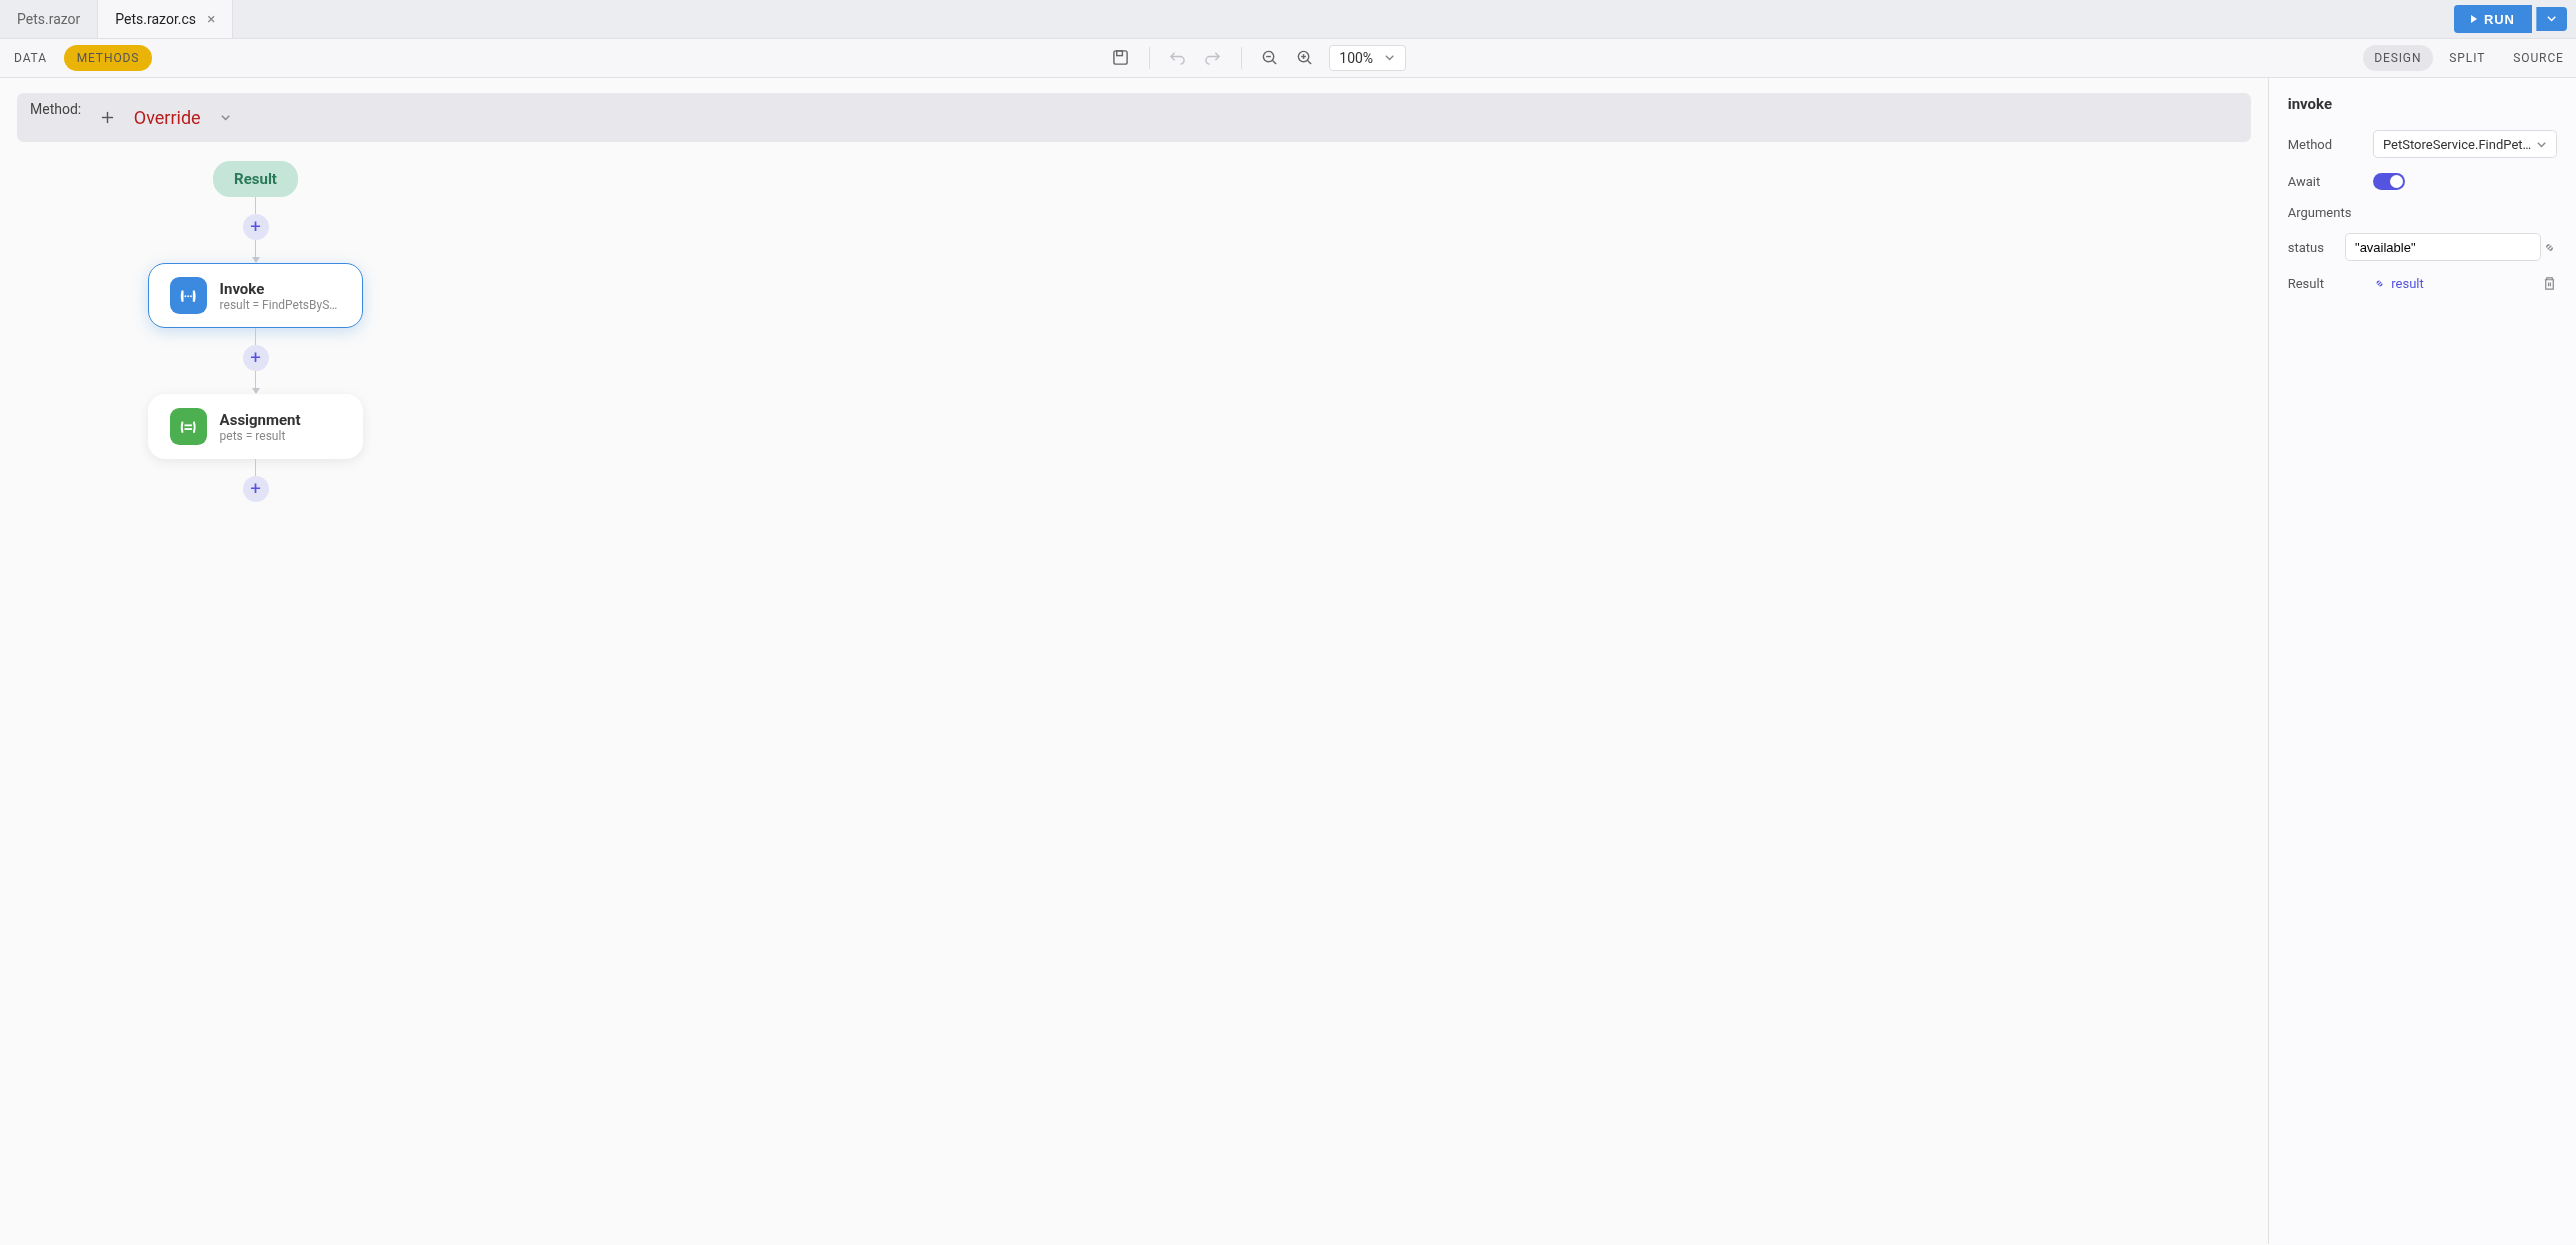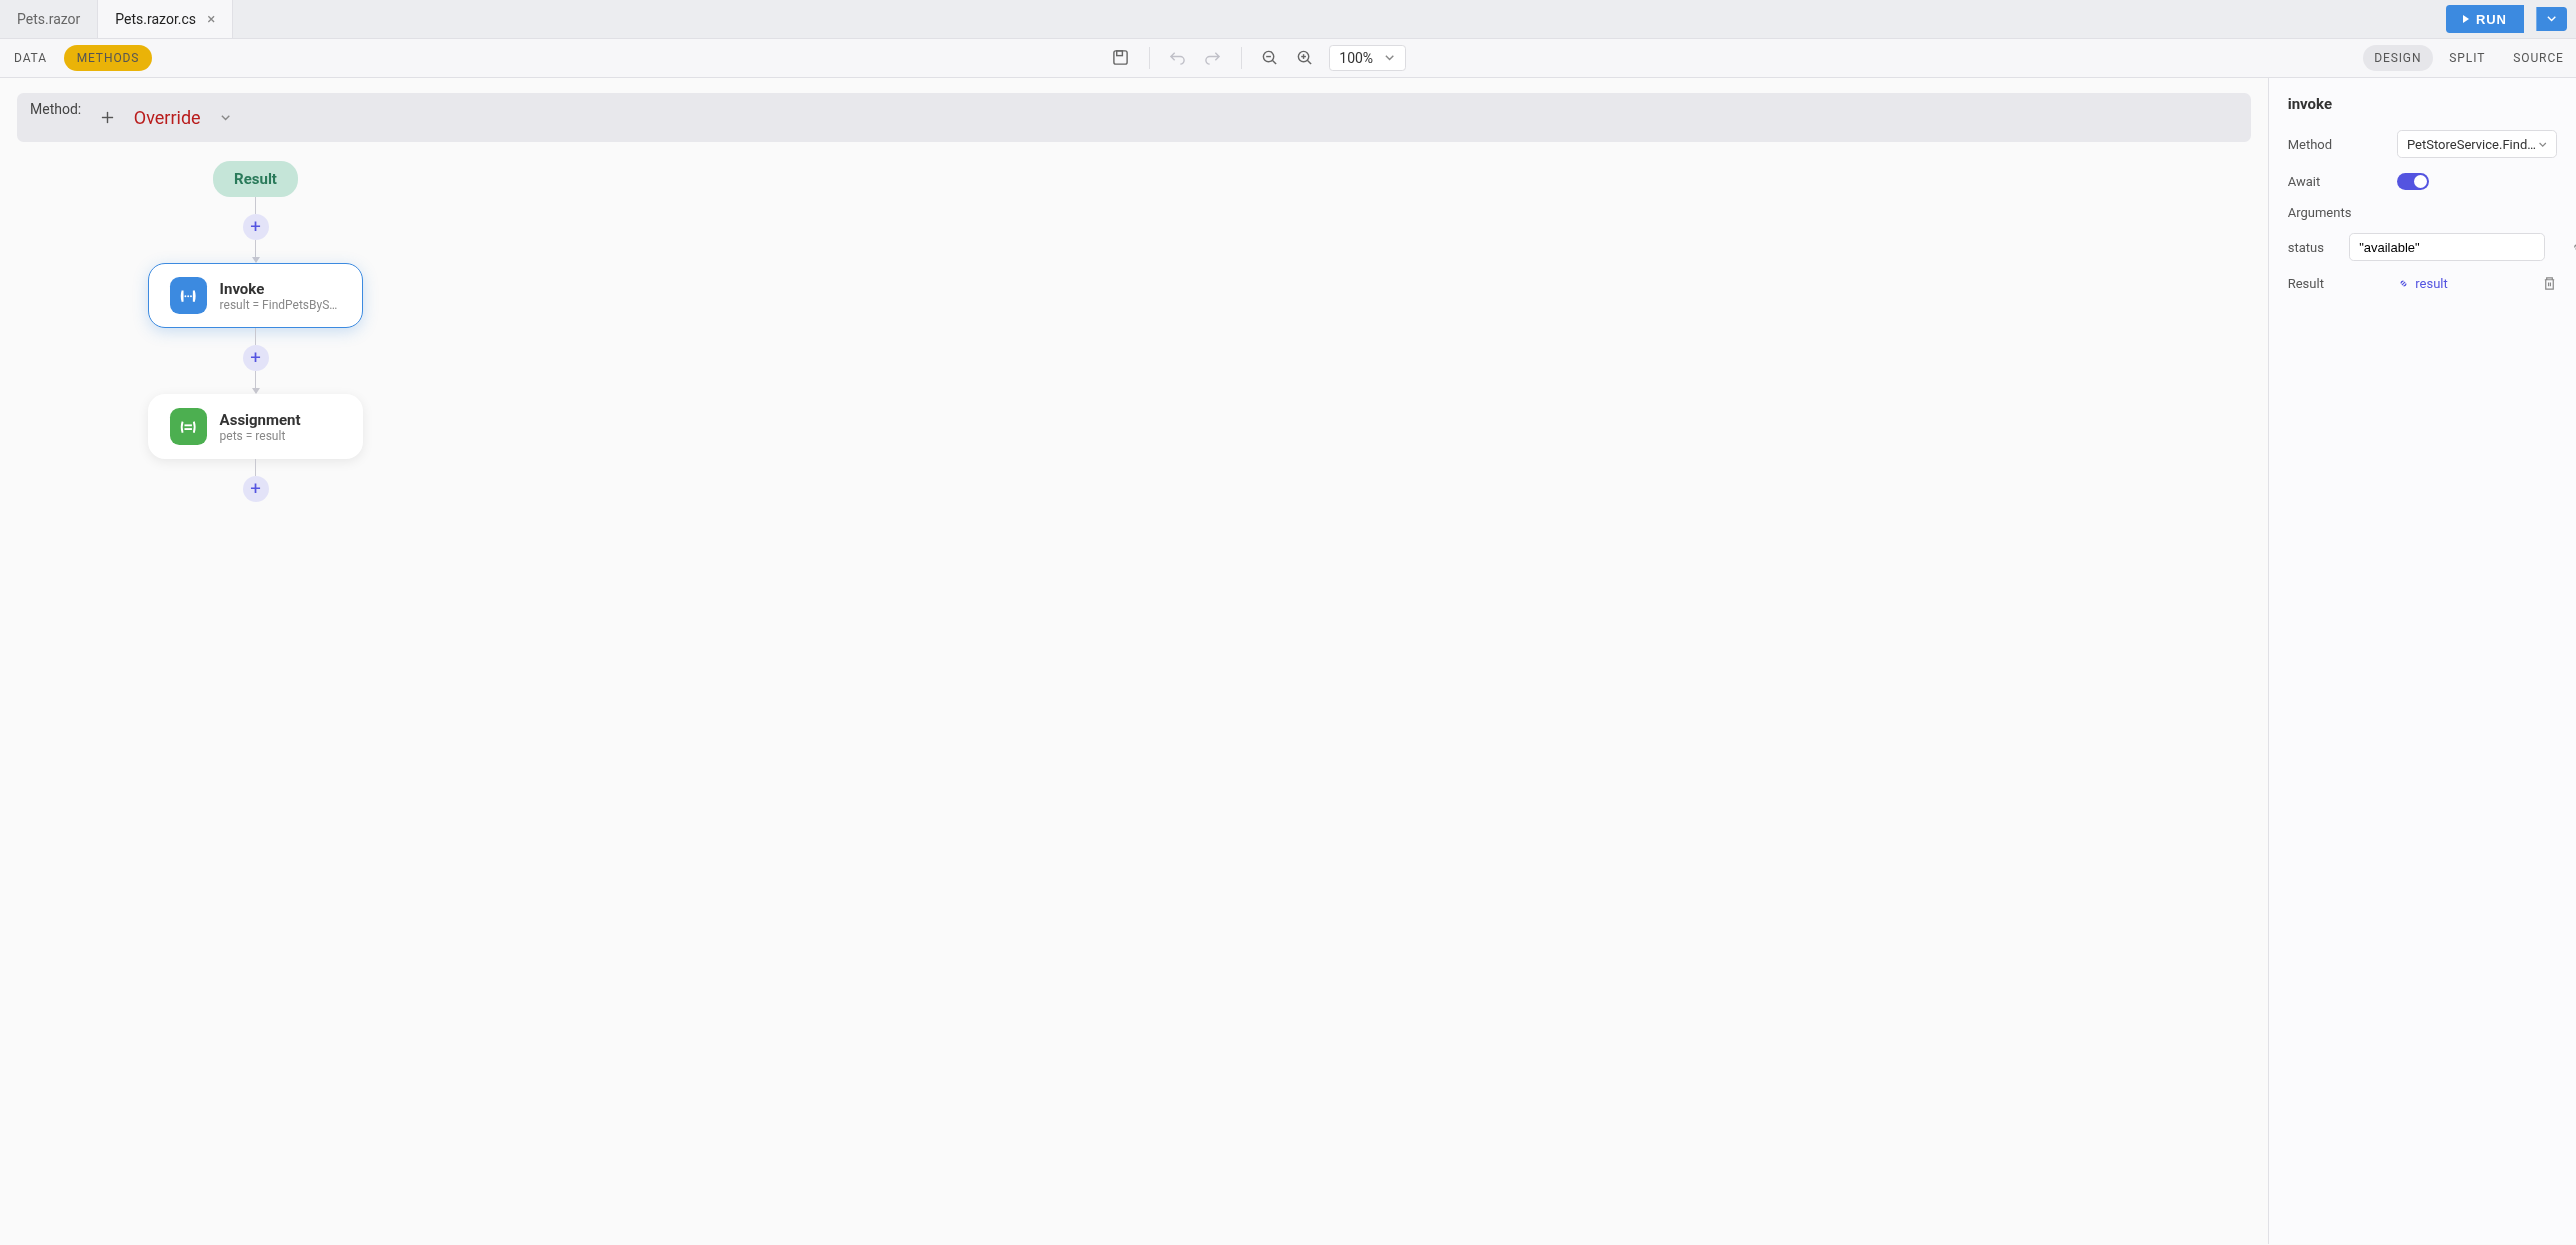--- a/index.html
+++ b/index.html
@@ -2,21 +2,21 @@
 <html style="font-size:15px"><head>
   <meta charset="utf-8">
   <style>
     * { box-sizing: border-box; margin: 0; padding: 0; }
     body { font-family: -apple-system, BlinkMacSystemFont, 'Segoe UI', Roboto, sans-serif; background: #fafafa; color: #333; height: 100vh; overflow: hidden; }
     
     .tabbar { display: flex; background: #ecedf0; height: 39px; align-items: stretch; border-bottom: 0.9px solid #e0e0e5; }
     .tab { padding: 9.3px 17px; background: #ecedf0; color: #666; font-size: 14px; display: flex; align-items: center; gap: 11.2px; cursor: pointer; border-right: 0.9px solid #e0e0e5; }
     .tab.active { background: #f7f7f9; color: #222; }
     .tab .close { color: #888; font-size: 15px; }
-    .run-wrap { margin-left: auto; display: flex; align-items: center; padding: 5.6px 9.3px; gap: 12px; }
+    .run-wrap { margin-left: auto; display: flex; align-items: center; padding: 5.6px 9.3px; gap: 4px; }
     .run-btn { display: flex; align-items: center; gap: 7.5px; background: #3c8ae0; color: #fff; border: none; font-weight: 700; letter-spacing: 0.9px; font-size: 13px; padding: 6.5px 17px; border-radius: 3.7px 0 0 3.7px; cursor: pointer; }
     .run-btn .play { display: inline-block; width: 0; height: 0; border-left: 6.5px solid #fff; border-top: 4.7px solid transparent; border-bottom: 4.7px solid transparent; }
     .run-dropdown { background: #3c8ae0; color: #fff; border: none; border-left: 0.9px solid rgba(255,255,255,0.3); padding: 6.5px 9.3px; border-radius: 0 3.7px 3.7px 0; cursor: pointer; display: flex; align-items: center; }
     
     .subbar { display: flex; align-items: center; height: 39px; background: #f7f7f9; border-bottom: 0.9px solid #e0e0e5; padding: 0 1px; }
     .subbar-left { display: flex; align-items: center; gap: 3.7px; }
     .subnav-item { padding: 5.6px 13px; font-size: 12px; letter-spacing: 0.9px; color: #555; cursor: pointer; border-radius: 13px; }
     .subnav-item.active { background: #eab308; }
     .subbar-center { flex: 1; display: flex; align-items: center; justify-content: center; gap: 13px; }
     .icon-btn { width: 22.4px; height: 22.4px; display: flex; align-items: center; justify-content: center; color: #666; cursor: pointer; }
@@ -47,21 +47,21 @@
     .node-card { display: flex; align-items: center; gap: 13px; background: #fff; border: 1.9px solid transparent; border-radius: 17px; padding: 13px 20.6px; box-shadow: 0 2.8px 11.2px rgba(0,0,0,0.08); width: 215px; }
     .node-card.selected { border-color: #3c8ae0; box-shadow: 0 3.7px 15px rgba(60,138,224,0.25); }
     .node-icon { width: 37px; height: 37px; border-radius: 9.3px; display: flex; align-items: center; justify-content: center; flex-shrink: 0; }
     .node-icon.invoke { background: #3c8ae0; color: #fff; }
     .node-icon.assign { background: #4caf50; color: #fff; }
     .node-text .title { font-weight: 700; font-size: 15px; color: #333; }
     .node-text .sub { font-size: 12px; color: #888; white-space: nowrap; overflow: hidden; text-overflow: ellipsis; max-width: 131px; }
     
     .props { width: 308px; border-left: 0.9px solid #e0e0e5; background: #fbfbfd; padding: 17px 18.7px; }
     .props-title { font-weight: 700; font-size: 15px; color: #333; margin-bottom: 17px; }
-    .prop-row { display: flex; align-items: center; margin-bottom: 15px; gap: 25px; }
+    .prop-row { display: flex; align-items: center; margin-bottom: 15px; gap: 1px; }
     .prop-row label { width: 84px; font-size: 13px; color: #555; }
     .prop-dropdown { flex: 1; background: #fff; border: 0.9px solid #dcdce0; border-radius: 4.7px; padding: 5.6px 9.3px; display: flex; align-items: center; justify-content: space-between; cursor: pointer; font-size: 13px; overflow: hidden; }
     .prop-dropdown .val { white-space: nowrap; overflow: hidden; text-overflow: ellipsis; }
     .toggle { width: 32px; height: 17px; background: #5454e0; border-radius: 8.4px; position: relative; cursor: pointer; }
     .toggle .knob { position: absolute; right: 1.9px; top: 1.9px; width: 13px; height: 13px; background: #fff; border-radius: 50%; }
     .prop-section-label { font-size: 13px; color: #555; margin-bottom: 13px; }
     .prop-input { flex: 1; background: #fff; border: 0.9px solid #dcdce0; border-radius: 4.7px; padding: 5.6px 9.3px; font-size: 13px; }
     .link-icon { color: #888; cursor: pointer; }
     .result-link { display: flex; align-items: center; gap: 5.6px; color: #5454e0; font-size: 13px; cursor: pointer; }
     .trash { color: #888; cursor: pointer; margin-left: auto; }

